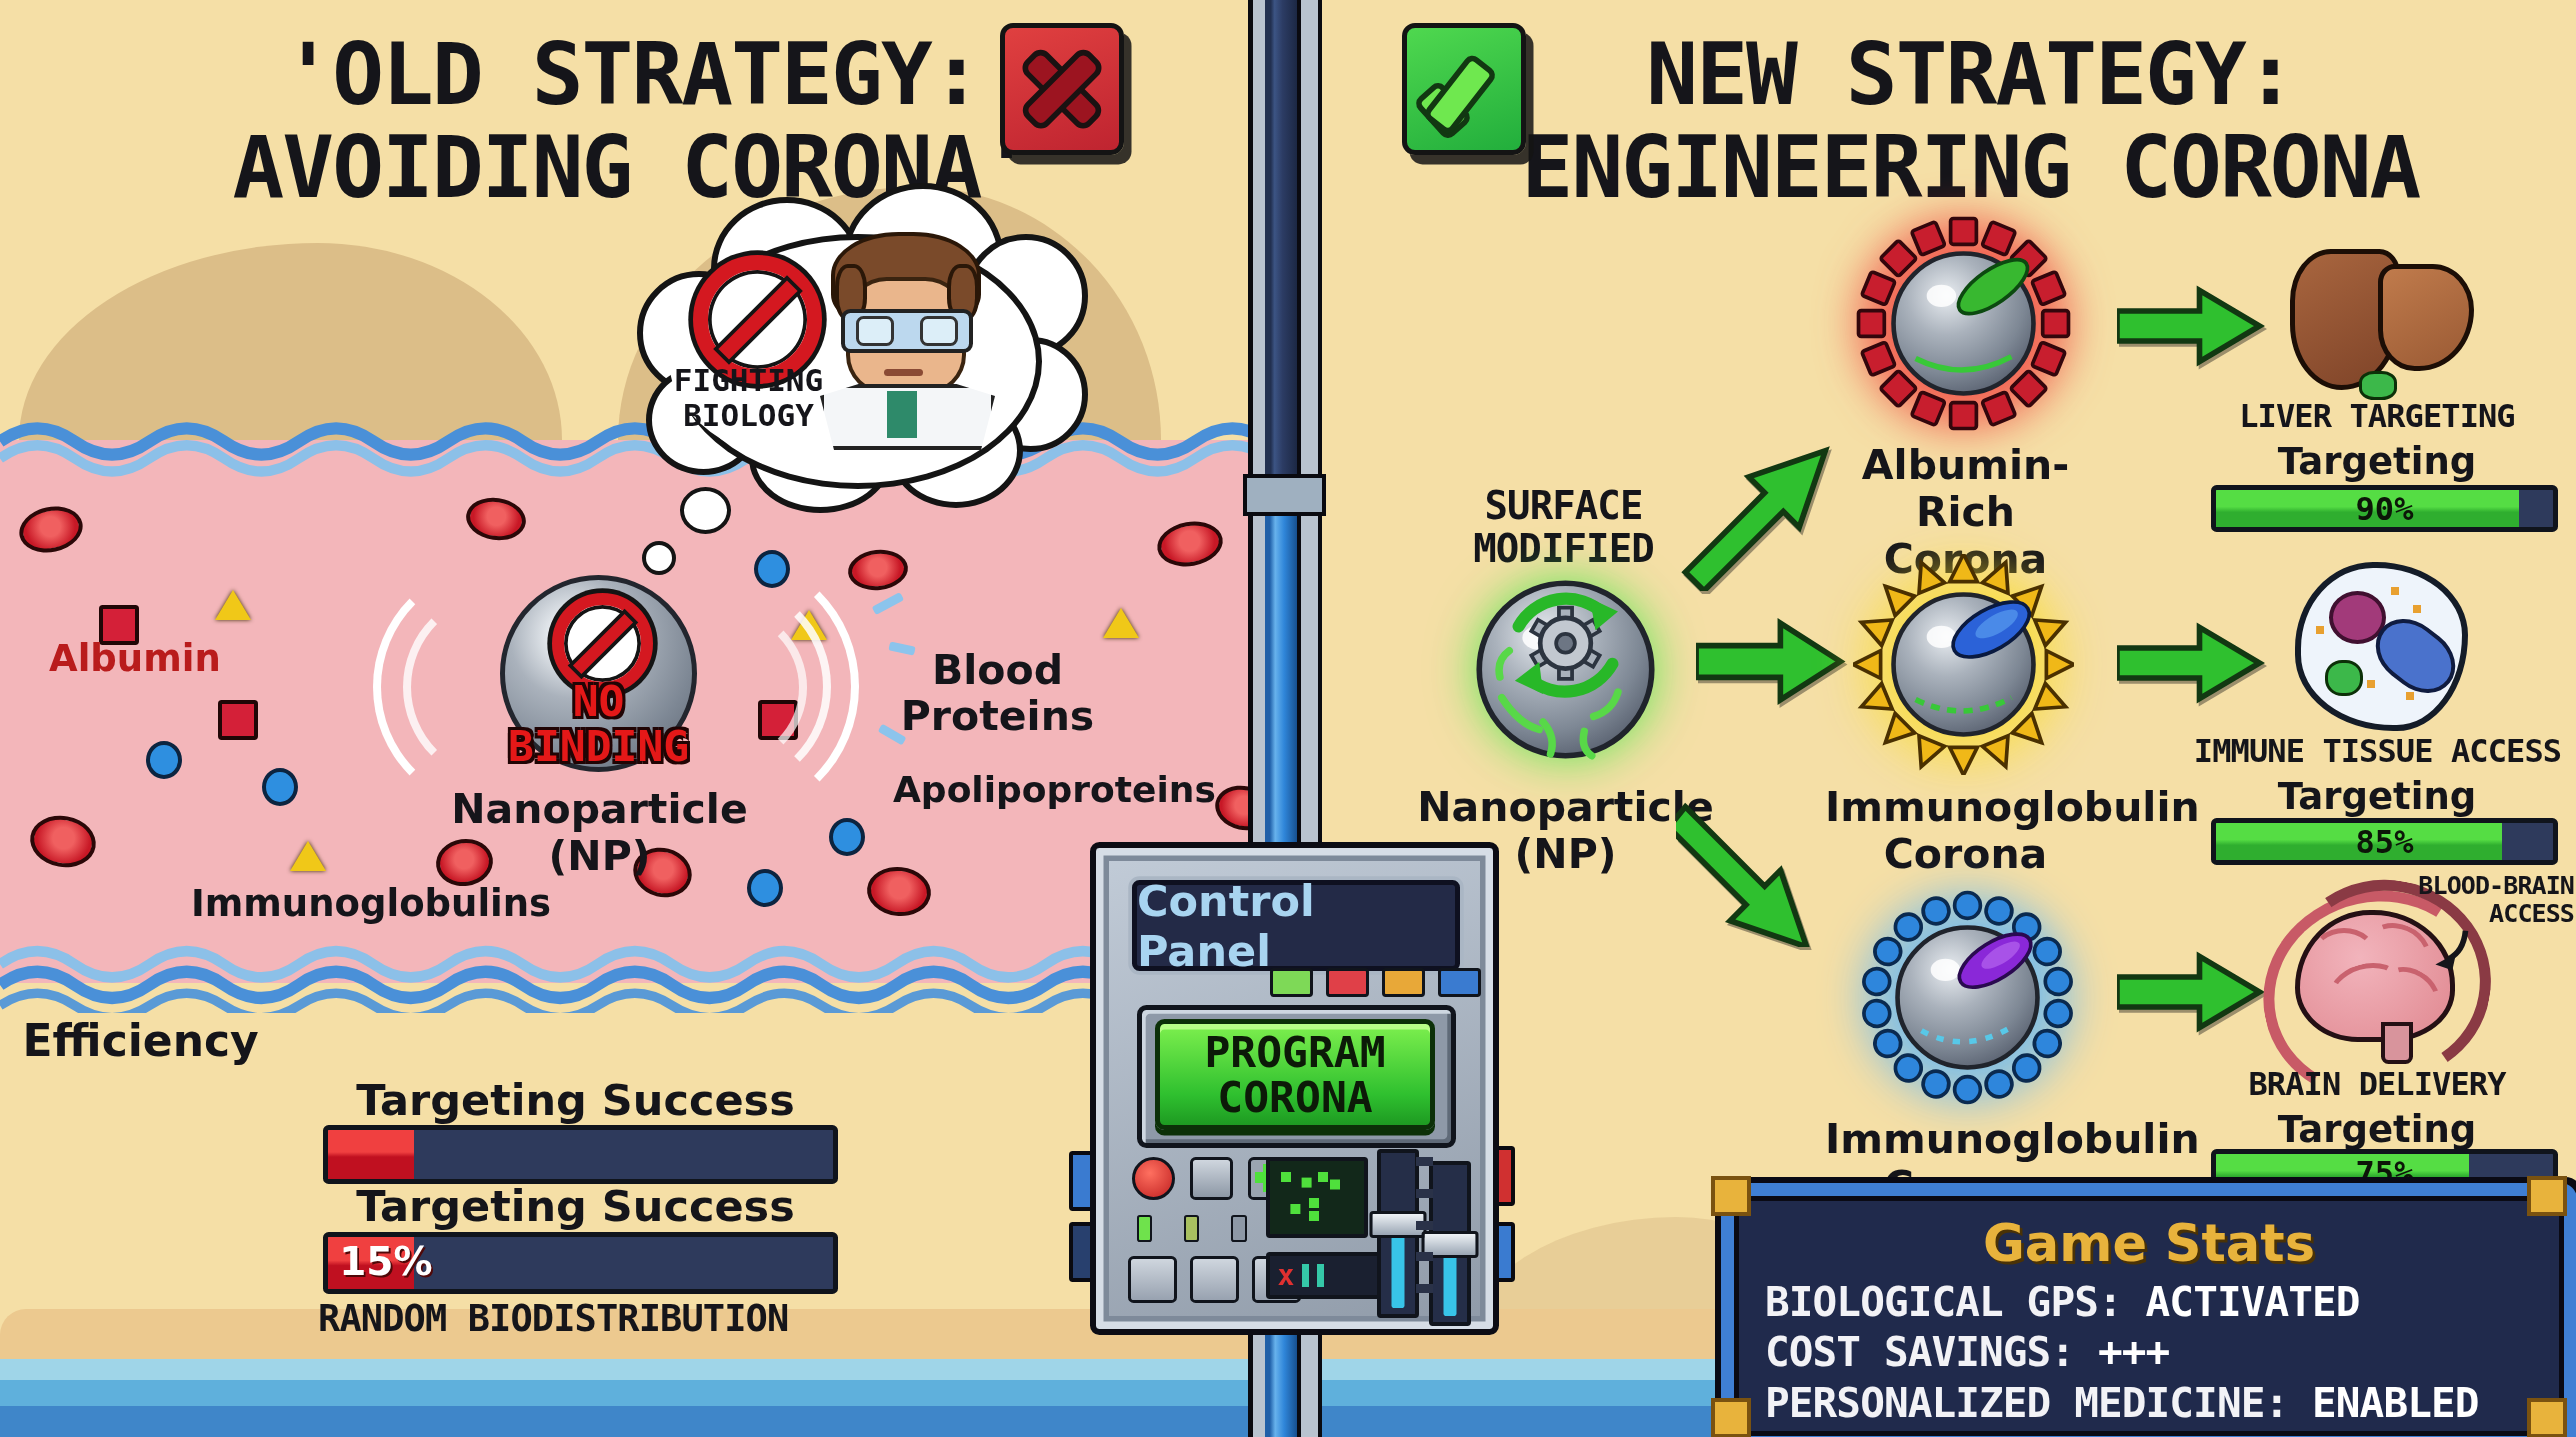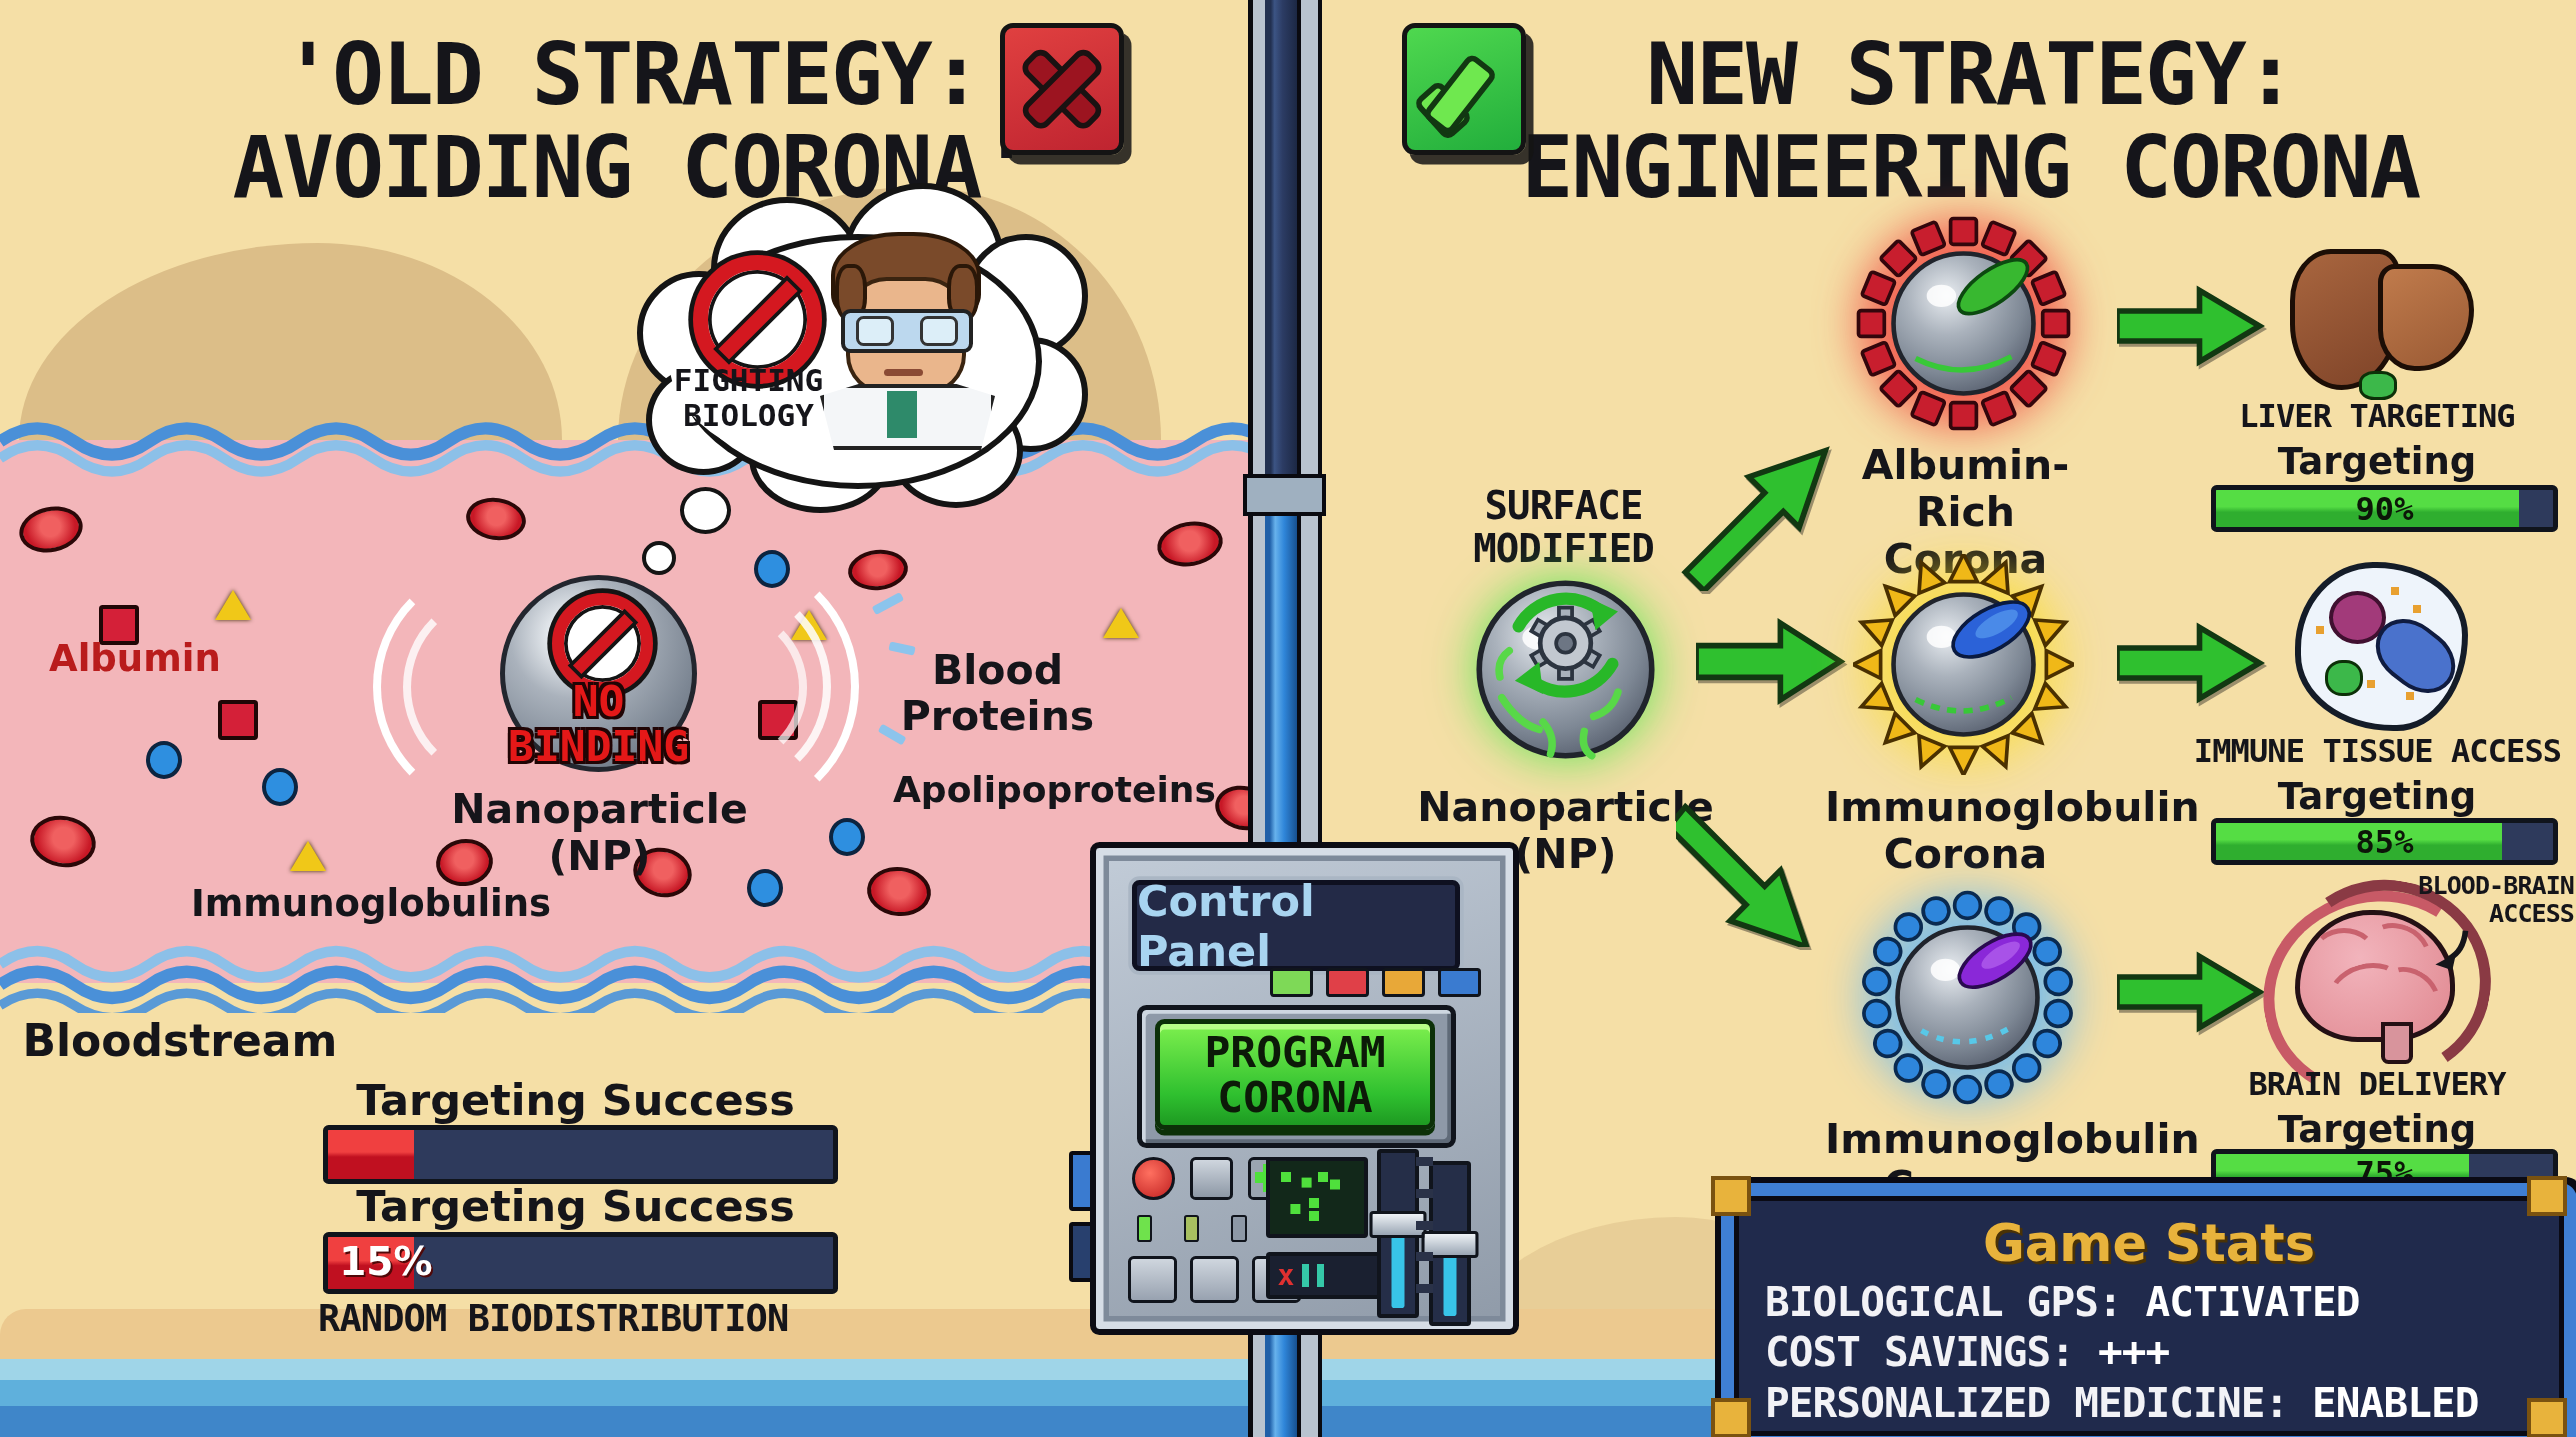--- a/index.html
+++ b/index.html
@@ -88,21 +88,21 @@
   #pipe-core-top{background:linear-gradient(90deg,#223050 0 18%,#3c5484 30%,#2c3c64 55%,#1c2844 100%);}
   #pipe-core-bot{background:linear-gradient(90deg,#1f5fa8 0 15%,#67b2ec 32%,#2f86d9 60%,#175090 100%);}
   .pipe-joint{background:#9fb0c0;border:4.7px solid #0a0a10;}
 
   
   .garrow{filter:drop-shadow(2.8px 3.7px 0 rgba(20,20,20,.4));}
 
   
   #cpanel{left:1090px;top:842px;width:397px;height:481px;background:linear-gradient(160deg,#c2ccd8,#8f9aa8);
           border:6.6px solid #0c0c14;border-radius:9.4px;
-          box-shadow:inset 0 0 0 7.5px #d6dde6, inset 0 0 0 13px #7e8a9a;z-index:30;padding-left:20px;}
+          box-shadow:inset 0 0 0 7.5px #d6dde6, inset 0 0 0 13px #7e8a9a;z-index:30;}
   #cp-header{left:36px;top:32px;width:318px;height:81px;background:#232a47;border:5.6px solid #0e1020;
              border-radius:7.5px;box-shadow:0 0 0 3.7px #aab6c4;display:flex;align-items:center;justify-content:center;}
   #cp-header span{color:#a8d4f0;font-size:43px;}
   .ind{width:37px;height:22.5px;border:3.7px solid #10141c;border-radius:3.7px;}
   #cp-bevel{left:41px;top:157px;width:309px;height:133px;background:#8e99a8;border:5.6px solid #10141c;
             border-radius:9.4px;box-shadow:inset 3.7px 3.7px 0 #cdd6e0, inset -3.7px -3.7px 0 #5f6a78;}
   #cp-button{left:13px;top:9.4px;width:270px;height:101px;background:linear-gradient(#7ef04e,#2fc02f 70%,#1e9a22);
              border:5.6px solid #0c3008;border-radius:9.4px;display:flex;flex-direction:column;
              align-items:center;justify-content:center;cursor:pointer;
              box-shadow:inset 0 5.6px 0 #b8ff88, 0 5.6px 0 #0c3008;}
@@ -285,21 +285,21 @@
     <div>(NP)</div>
   </div>
 
   <div class="abs sans" style="left:49px;top:637px;font-size:37px;color:#b91c1c;">Albumin</div>
   <div class="abs sans" style="left:191px;top:882px;font-size:37px;color:#15151a;">Immunoglobulins</div>
   <div class="abs sans blood-label center" style="left:899px;top:648px;width:197px;font-size:41px;">
     <div>Blood</div>
     <div>Proteins</div>
   </div>
   <div class="abs sans" style="left:893px;top:769px;font-size:36px;color:#15151a;">Apolipoproteins</div>
-  <div class="abs sans" style="left:22.5px;top:1015px;font-size:44px;color:#15151a;">Bloodstream</div>
+  <div class="abs sans" style="left:22.5px;top:1015px;font-size:44px;color:#15151a;">Efficiency</div>
 
   <div class="abs sans t-success center" style="left:323px;top:1075px;width:505px;">Targeting Success</div>
   <div class="abs bar-shell" style="left:323px;top:1125px;width:505px;height:49px;">
     <div class="bar-fill-red" style="width: 17%;"></div>
   </div>
   <div class="abs sans t-success center" style="left:323px;top:1181px;width:505px;">Targeting Success</div>
   <div class="abs bar-shell" style="left:323px;top:1232px;width:505px;height:52px;">
     <div class="bar-fill-red" style="width: 17%;"></div>
     <div class="abs sans" style="left:11.2px;top:1.9px;font-size:39px;color:#fff;text-shadow:1.9px 1.9px 0 #500808;">15%</div>
   </div>

